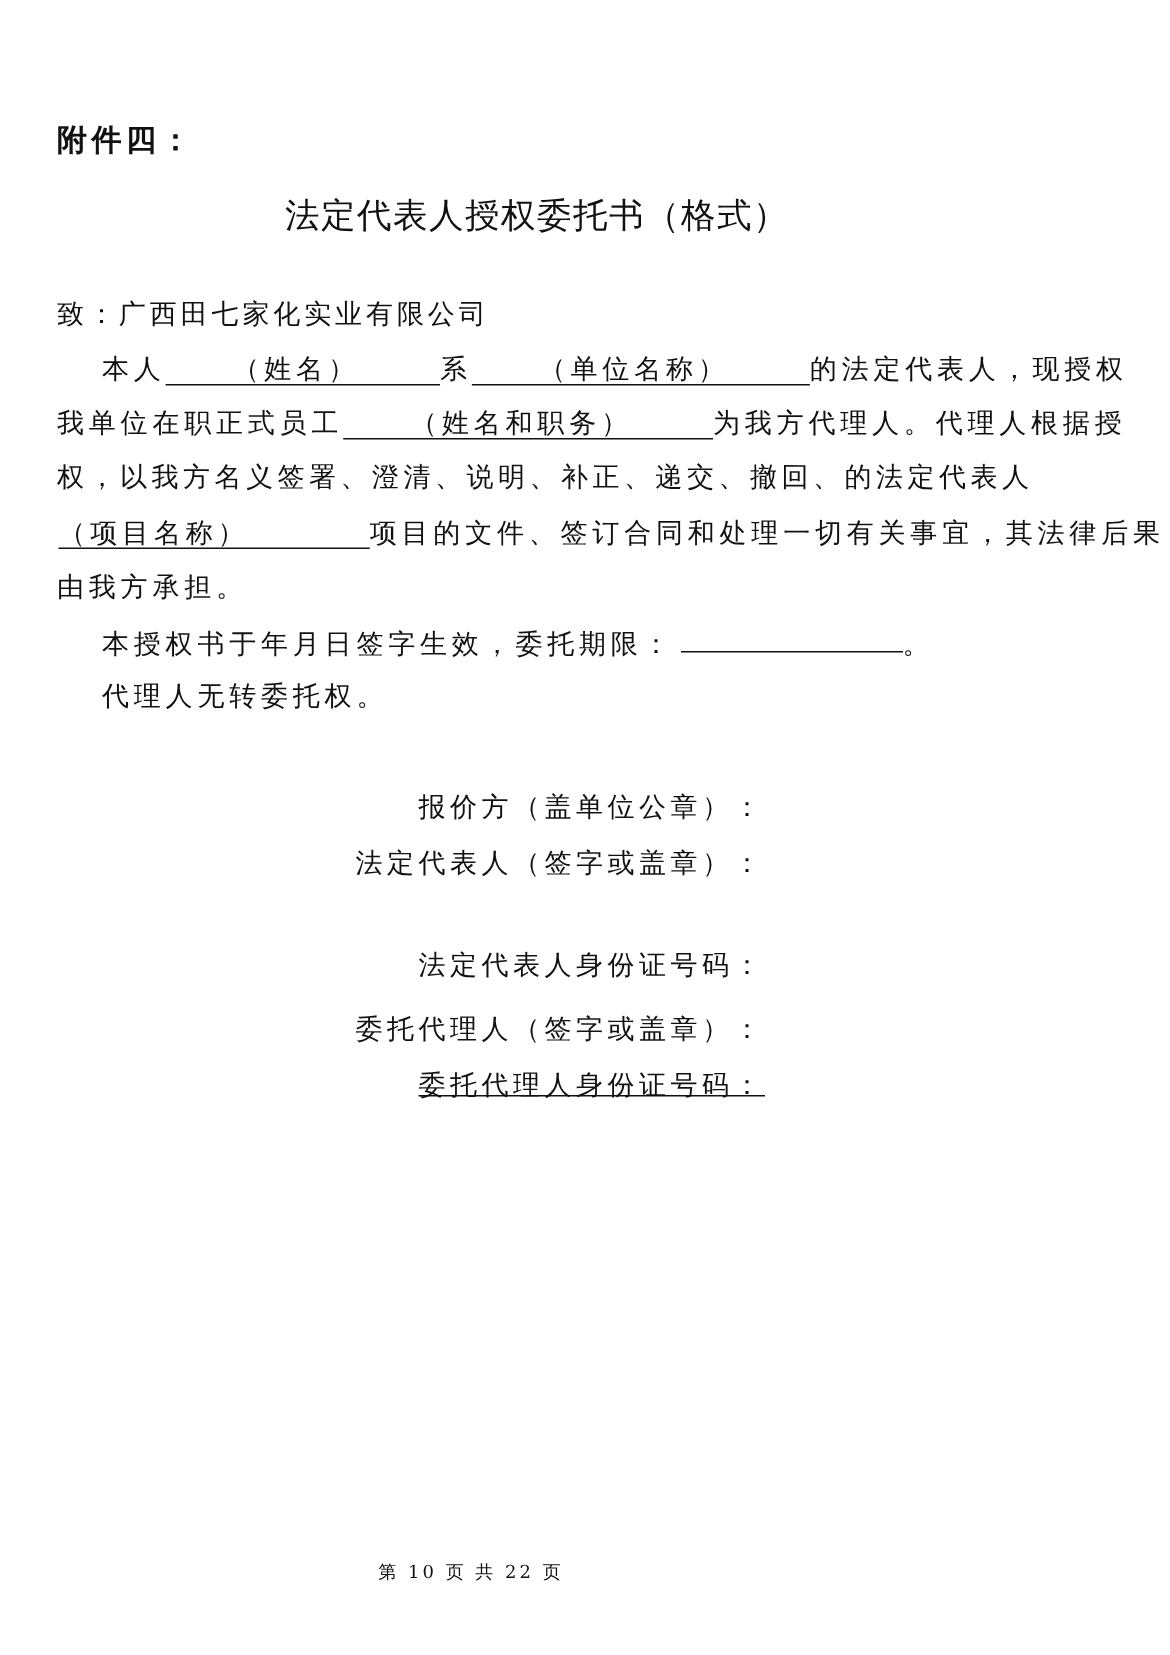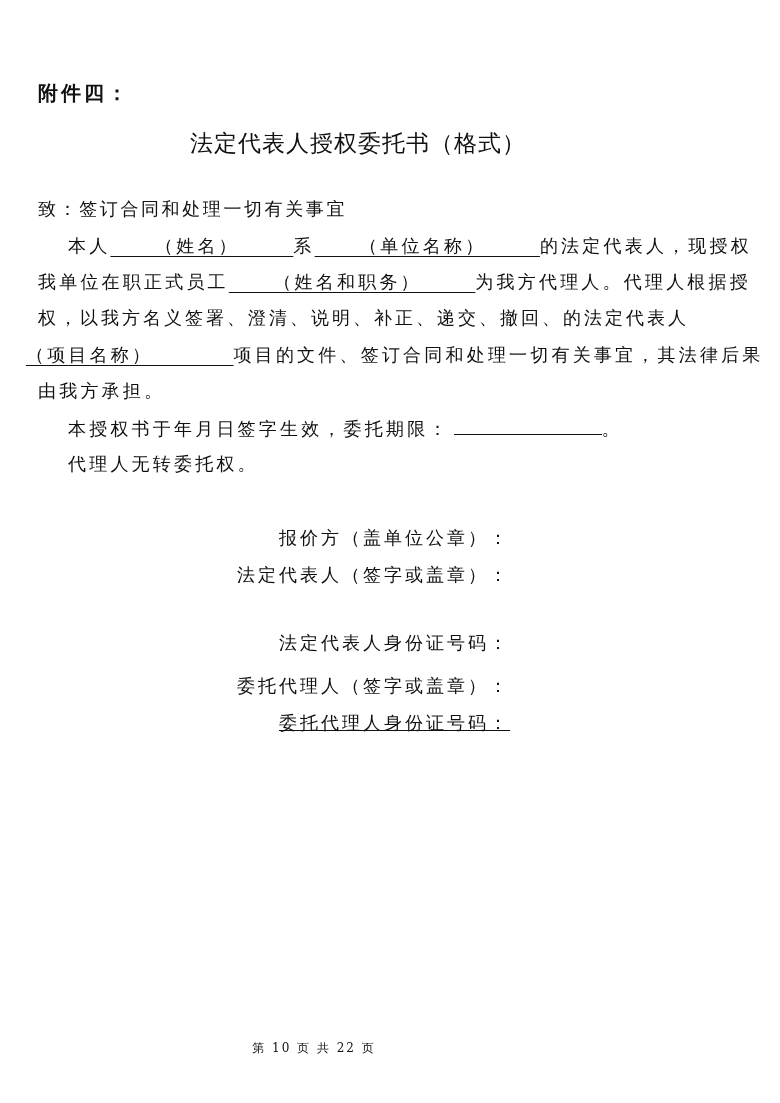--- a/index.html
+++ b/index.html
@@ -16,33 +16,33 @@
   </style>
 </head>
 <body>
 
 <div>
 
   <div class="abs attach">附件四：</div>
 
   <div class="abs title">法定代表人授权委托书（格式）</div>
 
-  <div class="abs line" style="left:38px; top:197px; letter-spacing:2.6px;">致：签订合同和处理一切有关事宜</div>
+  <div class="abs line" style="left:38px; top:197px; letter-spacing:2.6px;">致：广西田七家化实业有限公司</div>
 
   <div class="abs line" style="left:68px; top:234px;">
     <span>本人</span><span class="ul">     （姓名）      </span><span>系</span><span class="ul">     （单位名称）      </span><span>的法定代表人，现授权</span>
   </div>
 
   <div class="abs line" style="left:38px; top:270px;">
     <span>我单位在职正式员工</span><span class="ul">     （姓名和职务）      </span><span>为我方代理人。代理人根据授</span>
   </div>
 
   <div class="abs line" style="left:38px; top:306px; letter-spacing:3px;">权，以我方名义签署、澄清、说明、补正、递交、撤回、的法定代表人</div>
 
-  <div class="abs line" style="left:26px; top:343px;">
+  <div class="abs line" style="left:39px; top:343px;">
     <span class="ul">（项目名称）         </span><span>项目的文件、签订合同和处理一切有关事宜，其法律后果</span>
   </div>
 
   <div class="abs line" style="left:38px; top:379px;">由我方承担。</div>
 
   <div class="abs line" style="left:68px; top:416px;">
     <span>本授权书于年月日签字生效，委托期限：</span><span class="blank" style="width:148px; margin-left:4px;"></span><span>。</span>
   </div>
 
   <div class="abs line" style="left:68px; top:452px;">代理人无转委托权。</div>

